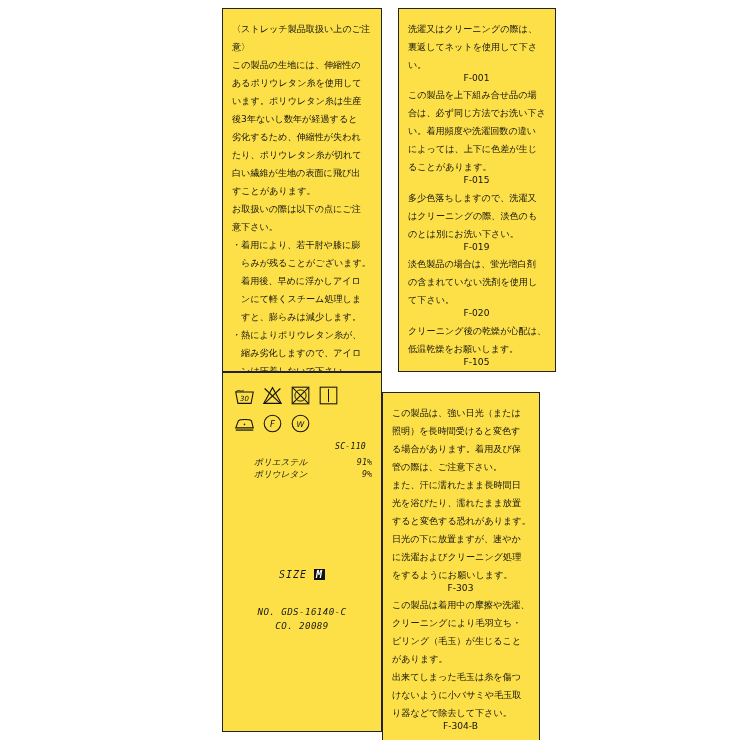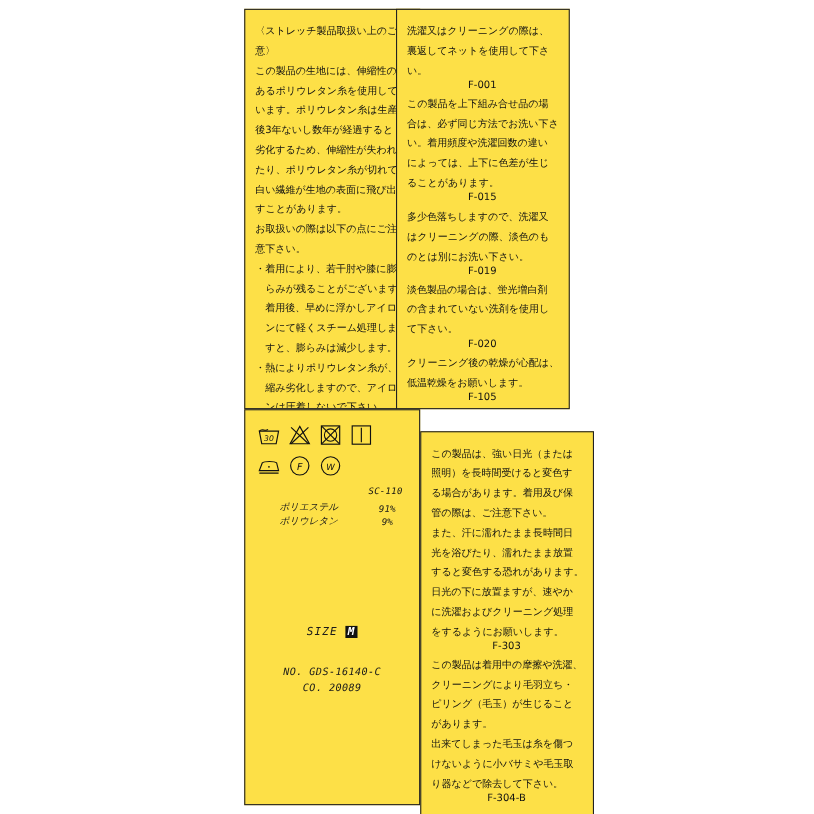--- a/index.html
+++ b/index.html
@@ -34,21 +34,21 @@
     left: 0;
     width: 183px;
     border: 1px solid #222222;
     background: #fde047;
     box-sizing: border-box;
     overflow: hidden;
   }
   
   #box-tl { left: 222px; top: 8px;   width: 160px; height: 364px; }
   #box-bl { left: 222px; top: 372px; width: 160px; height: 360px; font-style: italic; }
-  #box-tr { left: 360px; top: 8px;   width: 158px; height: 364px; }
+  #box-tr { left: 398px; top: 8px;   width: 158px; height: 364px; }
   #box-br { left: 382px; top: 392px; width: 158px; height: 360px; }
 
   .txt {
     font-family: "DejaVu Sans", sans-serif;
     font-size: 9.1px;
     line-height: 12.4px;
     letter-spacing: 0px;
     white-space: pre-wrap;
     color: #111111;
   }
@@ -109,21 +109,21 @@
     font-size: 8.7px;
     line-height: 12px;
     padding-left: 22px;
   }
   .fiber-row {
     display: flex;
   }
   .fiber-name { width: 78px; }
   .fiber-pct {
     width: 40px;
-    text-align: center;
+    text-align: right;
     font-family: "DejaVu Sans Mono", monospace;
     font-size: 8.4px;
   }
 
   .size-block {
     position: absolute;
     left: 0;
     right: 0;
     top: 196px;
     text-align: center;

